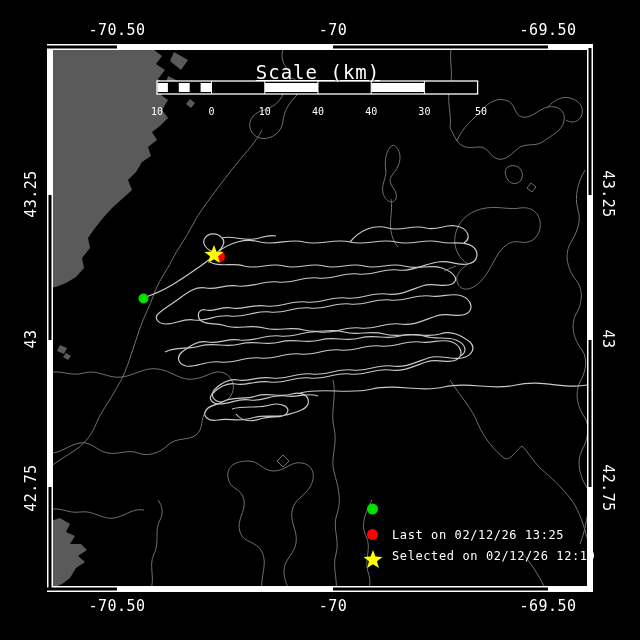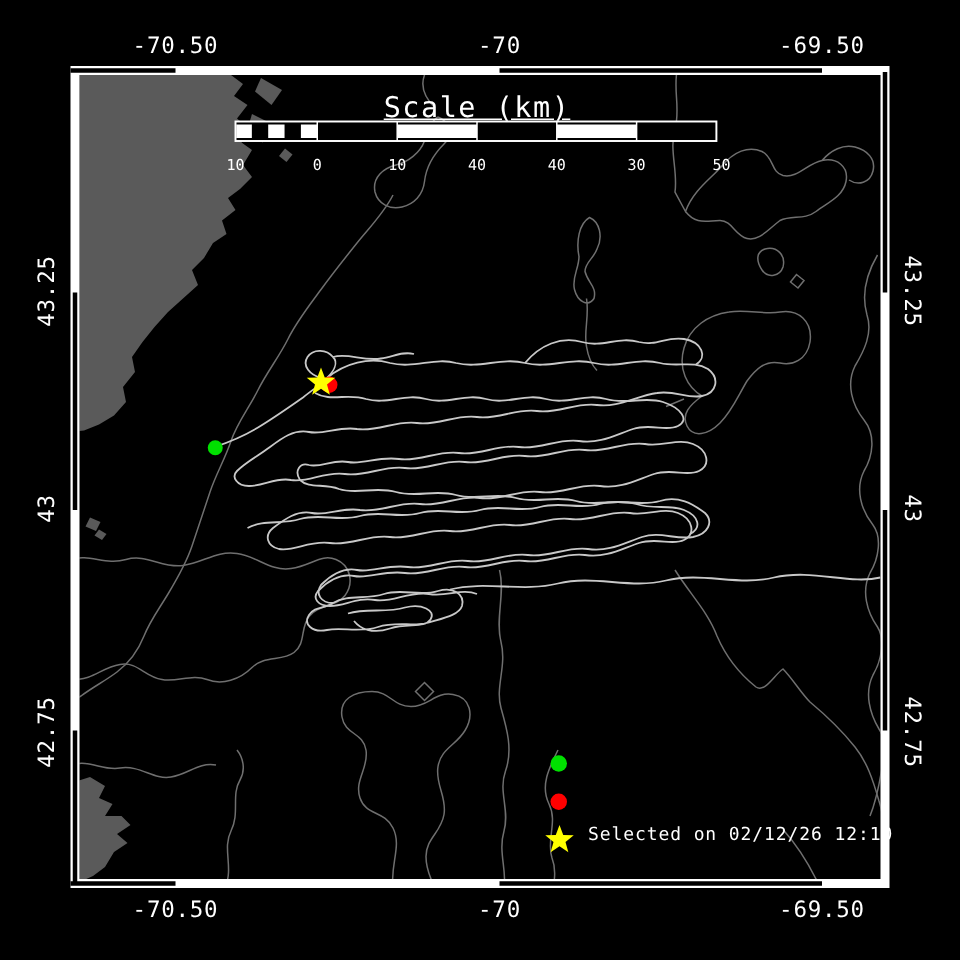--- a/index.html
+++ b/index.html
@@ -128,15 +128,16 @@
 
 <div class="scl-title" style="left:318px;top:72px">Scale (km)</div>
 <div class="scl" style="left:157px;top:111px">10</div>
 <div class="scl" style="left:211.5px;top:111px">0</div>
 <div class="scl" style="left:264.8px;top:111px">10</div>
 <div class="scl" style="left:318px;top:111px">40</div>
 <div class="scl" style="left:371.2px;top:111px">40</div>
 <div class="scl" style="left:424.4px;top:111px">30</div>
 <div class="scl" style="left:481px;top:111px">50</div>
 
+<div class="leg" style="left:392px;top:534.5px">Last on 02/12/26 13:25</div>
 <div class="leg" style="left:392px;top:556px">Selected on 02/12/26 12:10</div>
 
 </div>
 
 </body></html>

